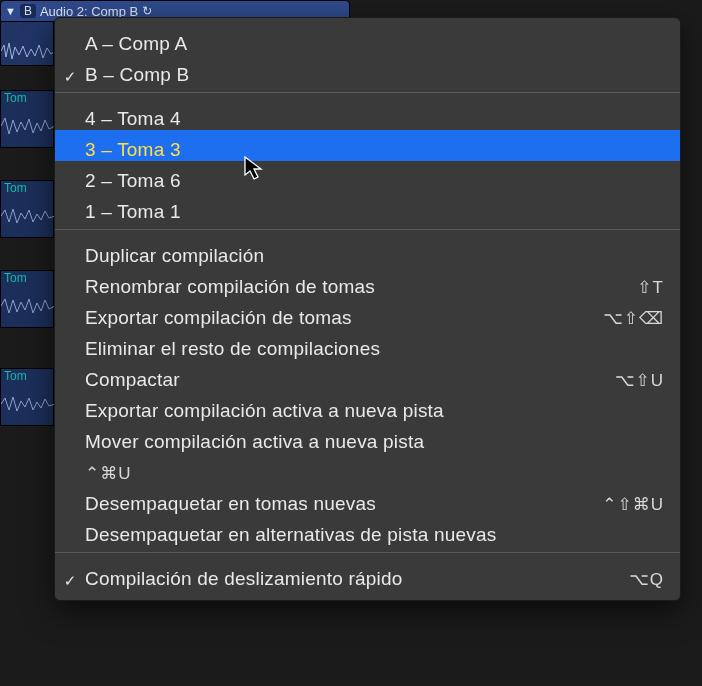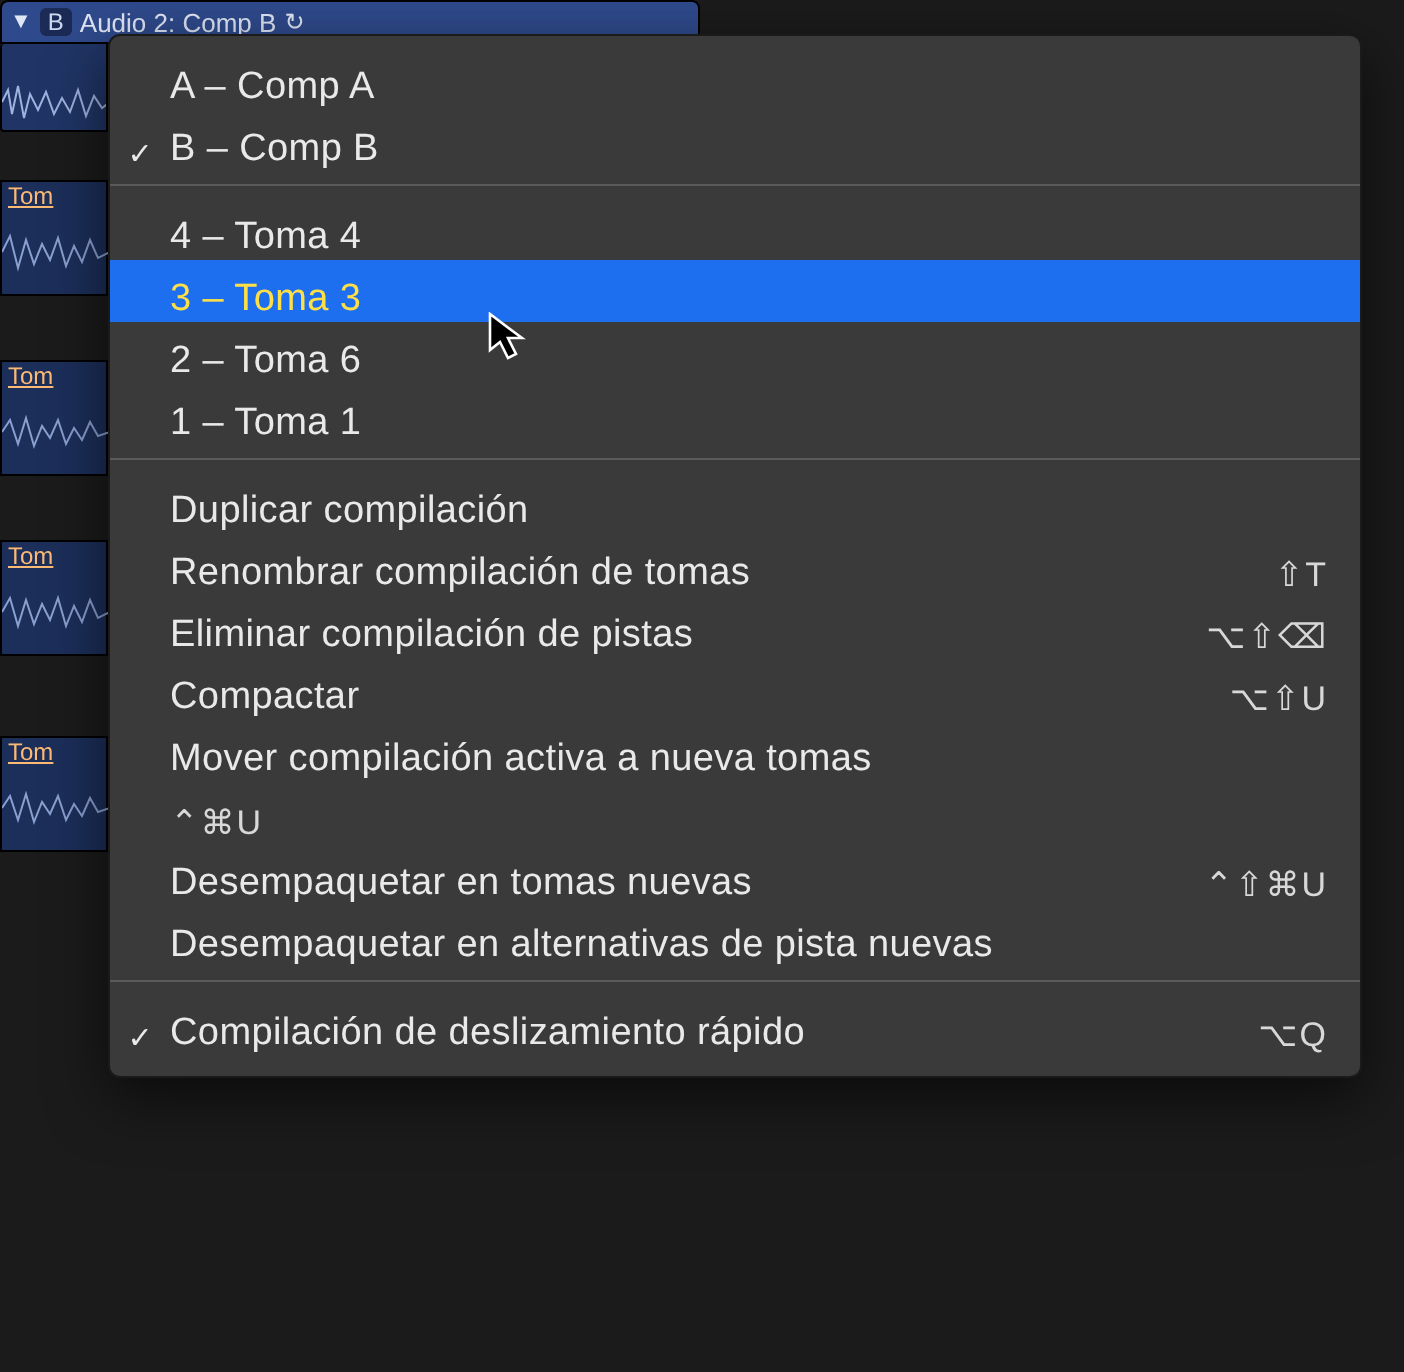--- a/index.html
+++ b/index.html
@@ -6,21 +6,21 @@
   
   .track-area{position:absolute;left:0;top:0;width:702px;height:686px;}
   .region-header{position:absolute;left:0;top:0;width:350px;height:22px;background:#2f4a8c;border:1px solid #000;border-radius:4px 4px 0 0;display:flex;align-items:center;gap:4px;padding:0 4px;box-sizing:border-box;color:#dfe6f5;font-size:13px;}
   .region-header .tri{font-size:11px;}
   .pill{background:#1b2b55;color:#cfd9ef;border-radius:3px;padding:0 4px;font-size:12px;}
   .wave{position:absolute;left:0;width:54px;height:44px;background:#203566;border:1px solid #000;border-bottom:1px solid #000;border-radius:2px 0 0 2px;box-sizing:border-box;overflow:hidden;}
   .wave-label{position:absolute;top:0;left:3px;font-size:12px;color:#cfd9ef;font-weight:500;}
   .wave svg{position:absolute;left:0;bottom:0;width:54px;height:28px;}
   .wave1{top:22px;border-top:none;}
   .take{position:absolute;left:0;width:54px;height:58px;background:#1c2f5a;border:1px solid #000;box-sizing:border-box;}
-  .take .wave-label{color:#fdba74;text-decoration:underline;}
+  .take .wave-label{color:#14b8a6;}
   .take svg{position:absolute;left:0;top:20px;width:54px;height:30px;}
   
   .menu{position:absolute;left:54px;top:17px;width:627px;background:#3a3a3a;border:1px solid #1a1a1a;border-radius:6px;box-shadow:0 10px 30px rgba(0,0,0,.6);padding:6px 0 10px;box-sizing:border-box;}
   .menu-item{display:flex;align-items:flex-end;height:31px;padding:0 16px 0 0;cursor:default;}
   .menu-item.highlight{background:#1e6ef0;color:#fde047;}
   .check-col{width:30px;text-align:center;font-size:15px;}
   .label{flex:1;white-space:nowrap;font-size:19px;letter-spacing:.2px;}
   .shortcut{font-size:17px;color:#d8d8d8;font-family:-apple-system,"Helvetica Neue",sans-serif;letter-spacing:1px;}
   .sep{height:1px;background:#5a5a5a;margin:6px 0;}
   
@@ -106,31 +106,41 @@
       <span class="label">Duplicar compilación</span>
       <span class="shortcut"></span>
     </div>
     <div class="menu-item">
       <span class="check-col"></span>
       <span class="label">Renombrar compilación de tomas</span>
       <span class="shortcut">⇧T</span>
     </div>
     <div class="menu-item">
       <span class="check-col"></span>
-      <span class="label">Eliminar compilación de pistas</span>
+      <span class="label">Exportar compilación de tomas</span>
       <span class="shortcut">⌥⇧⌫</span>
+    </div>
+    <div class="menu-item">
+      <span class="check-col"></span>
+      <span class="label">Eliminar el resto de compilaciones</span>
+      <span class="shortcut"></span>
     </div>
     <div class="menu-item">
       <span class="check-col"></span>
       <span class="label">Compactar</span>
       <span class="shortcut">⌥⇧U</span>
     </div>
     <div class="menu-item">
       <span class="check-col"></span>
-      <span class="label">Mover compilación activa a nueva tomas</span>
+      <span class="label">Exportar compilación activa a nueva pista</span>
+      <span class="shortcut"></span>
+    </div>
+    <div class="menu-item">
+      <span class="check-col"></span>
+      <span class="label">Mover compilación activa a nueva pista</span>
       <span class="shortcut"></span>
     </div>
     <div class="menu-item">
       <span class="check-col"></span>
       <span class="shortcut">⌃⌘U</span>
     </div>
     <div class="menu-item">
       <span class="check-col"></span>
       <span class="label">Desempaquetar en tomas nuevas</span>
       <span class="shortcut">⌃⇧⌘U</span>

